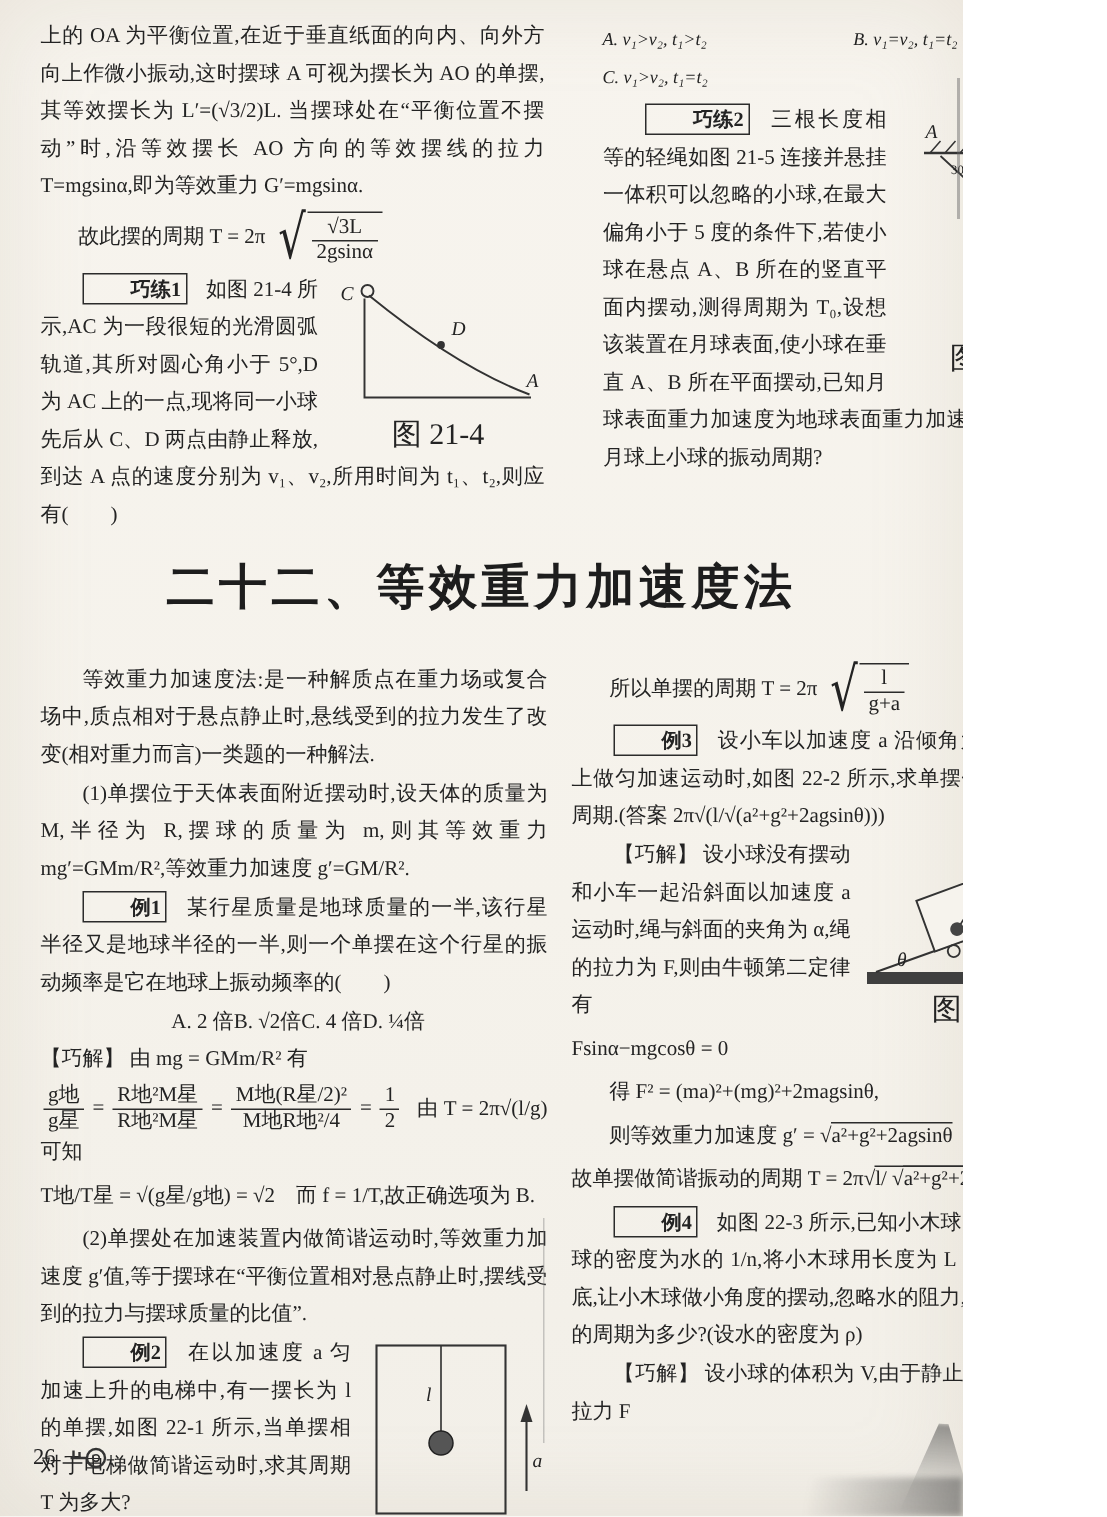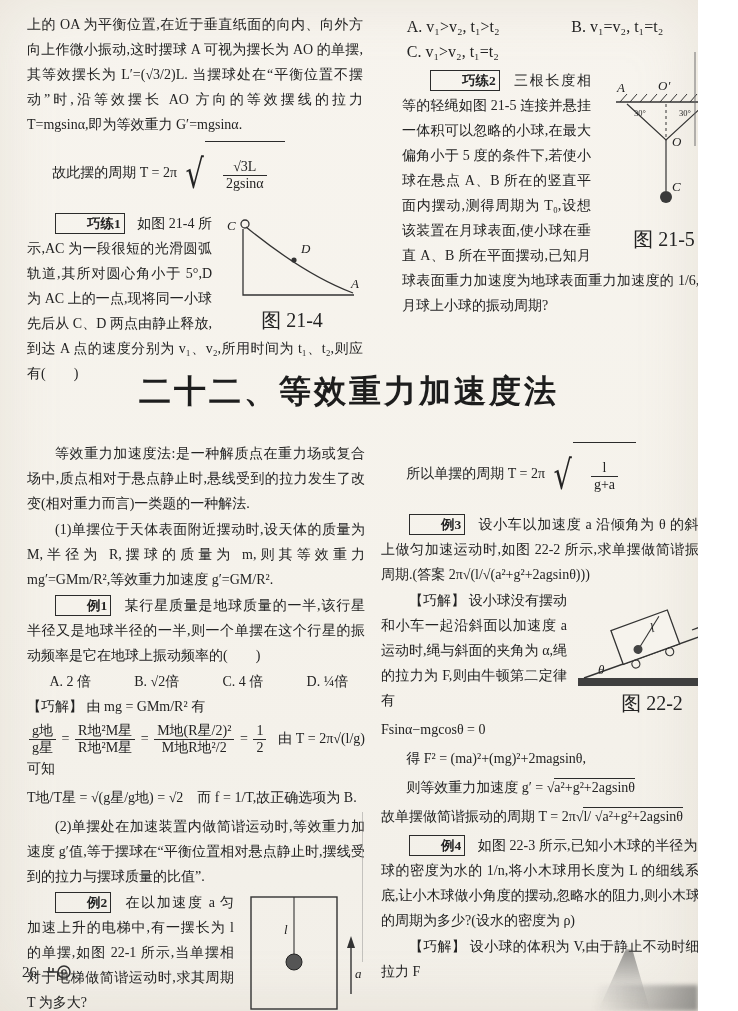--- a/index.html
+++ b/index.html
@@ -1,16 +1,16 @@
 <!DOCTYPE html>
 <html><head>
 <meta charset="utf-8">
 <style>
   html,body{margin:0;padding:0;}
-  #page{position:relative;width:698px;height:1011px;overflow:hidden;
+  #page{position:relative;width:642px;height:1011px;overflow:hidden;
         background:linear-gradient(180deg,#f7f4ee 0%,#f5f2eb 60%,#f2efe8 100%);
         font-family:"Liberation Serif","DejaVu Serif",serif;color:#232323;
         box-shadow:inset 0 0 60px rgba(185,175,150,.22);}
   .col{position:absolute;font-size:14px;line-height:25px;text-align:justify;}
   #top-left{left:27px;top:12px;width:336px;}
   #top-right{left:386px;top:14px;width:342px;}
   #heading{position:absolute;top:370px;left:0;width:100%;text-align:center;
            font-size:32px;font-weight:bold;letter-spacing:3px;color:#1d1d1d;
            font-family:"Liberation Sans","DejaVu Sans",sans-serif;}
   #low-left{left:27px;top:441px;width:338px;}
@@ -23,24 +23,24 @@
   .bold{font-weight:normal;}
   .fline{margin:4px 0;}
   .fline.ind1{padding-left:1.8em;}
   .frac{display:inline-block;vertical-align:middle;text-align:center;margin:0 2px;line-height:1.15;}
   .frac .fn,.frac .fd{display:block;padding:0 3px;}
   .frac .fd{border-top:1px solid #2b2b2b;}
   .rad{display:inline-flex;align-items:center;vertical-align:middle;margin-left:2px;}
   .rsign{font-size:40px;line-height:.8;transform:scaleX(.72);margin-right:-3px;
          font-family:"DejaVu Sans",sans-serif;font-weight:normal;}
   .rbody{display:inline-block;border-top:1.5px solid #2b2b2b;padding:2px 3px 0;}
-  .rbody .frac{margin:15px;}
+  .rbody .frac{margin:0;}
   .ol{border-top:1.2px solid #2b2b2b;padding-top:1px;}
-  .optgrid{display:grid;grid-template-columns:1.05fr 1fr;padding-left:1.3em;font-size:16px;}
-  .optrow{display:flex;justify-content:space-between;padding:0 1.2em 0 1.6em;}
+  .optgrid{display:grid;grid-template-columns:1.05fr 1fr;padding-left:1.3em;font-size:12px;font-style:italic;}
+  .optrow{display:flex;justify-content:center;padding:0 1.2em 0 1.6em;}
   .fig{float:right;margin:2px 0 2px 9px;text-align:center;}
   .figcap{font-size:20px;margin-top:1px;}
   svg{display:block;margin:0 auto;}
   svg text{font-family:"Liberation Serif","DejaVu Serif",serif;font-style:italic;font-size:13px;fill:#232323;}
   svg text.small{font-size:8.5px;font-style:normal;}
   
   .art{position:absolute;pointer-events:none;}
   #art-cone{left:601px;top:949px;width:52px;height:62px;
             background:linear-gradient(180deg,rgba(70,70,70,.55),rgba(140,140,140,.15) 65%,rgba(160,160,160,0));
             clip-path:polygon(44% 0,56% 0,100% 100%,0 100%);filter:blur(1.5px);transform:rotate(4deg);}
@@ -142,21 +142,21 @@
     <p class="body">
       <span class="bold">【巧解】</span>
       <span>由 mg = GMm/R² 有</span>
     </p>
 
     <div class="fline">
       <span class="frac"><span class="fn">g地</span><span class="fd">g星</span></span>
       <span>=</span>
       <span class="frac"><span class="fn">R地²M星</span><span class="fd">R地²M星</span></span>
       <span>=</span>
-      <span class="frac"><span class="fn">M地(R星/2)²</span><span class="fd">M地R地²/2</span></span>
+      <span class="frac"><span class="fn">M地(R星/2)²</span><span class="fd">M地R地²/4</span></span>
       <span>=</span>
       <span class="frac"><span class="fn">1</span><span class="fd">2</span></span>
       <span style="margin-left:6px;">由 T = 2π√(l/g)可知</span>
     </div>
     <div class="fline">T地/T星 = √(g星/g地) = √2　而 f = 1/T,故正确选项为 B.</div>
 
     <p class="body ind">(2)单摆处在加速装置内做简谐运动时,等效重力加速度 g′值,等于摆球在“平衡位置相对悬点静止时,摆线受到的拉力与摆球质量的比值”.</p>
 
     <div>
       <div class="fig">

